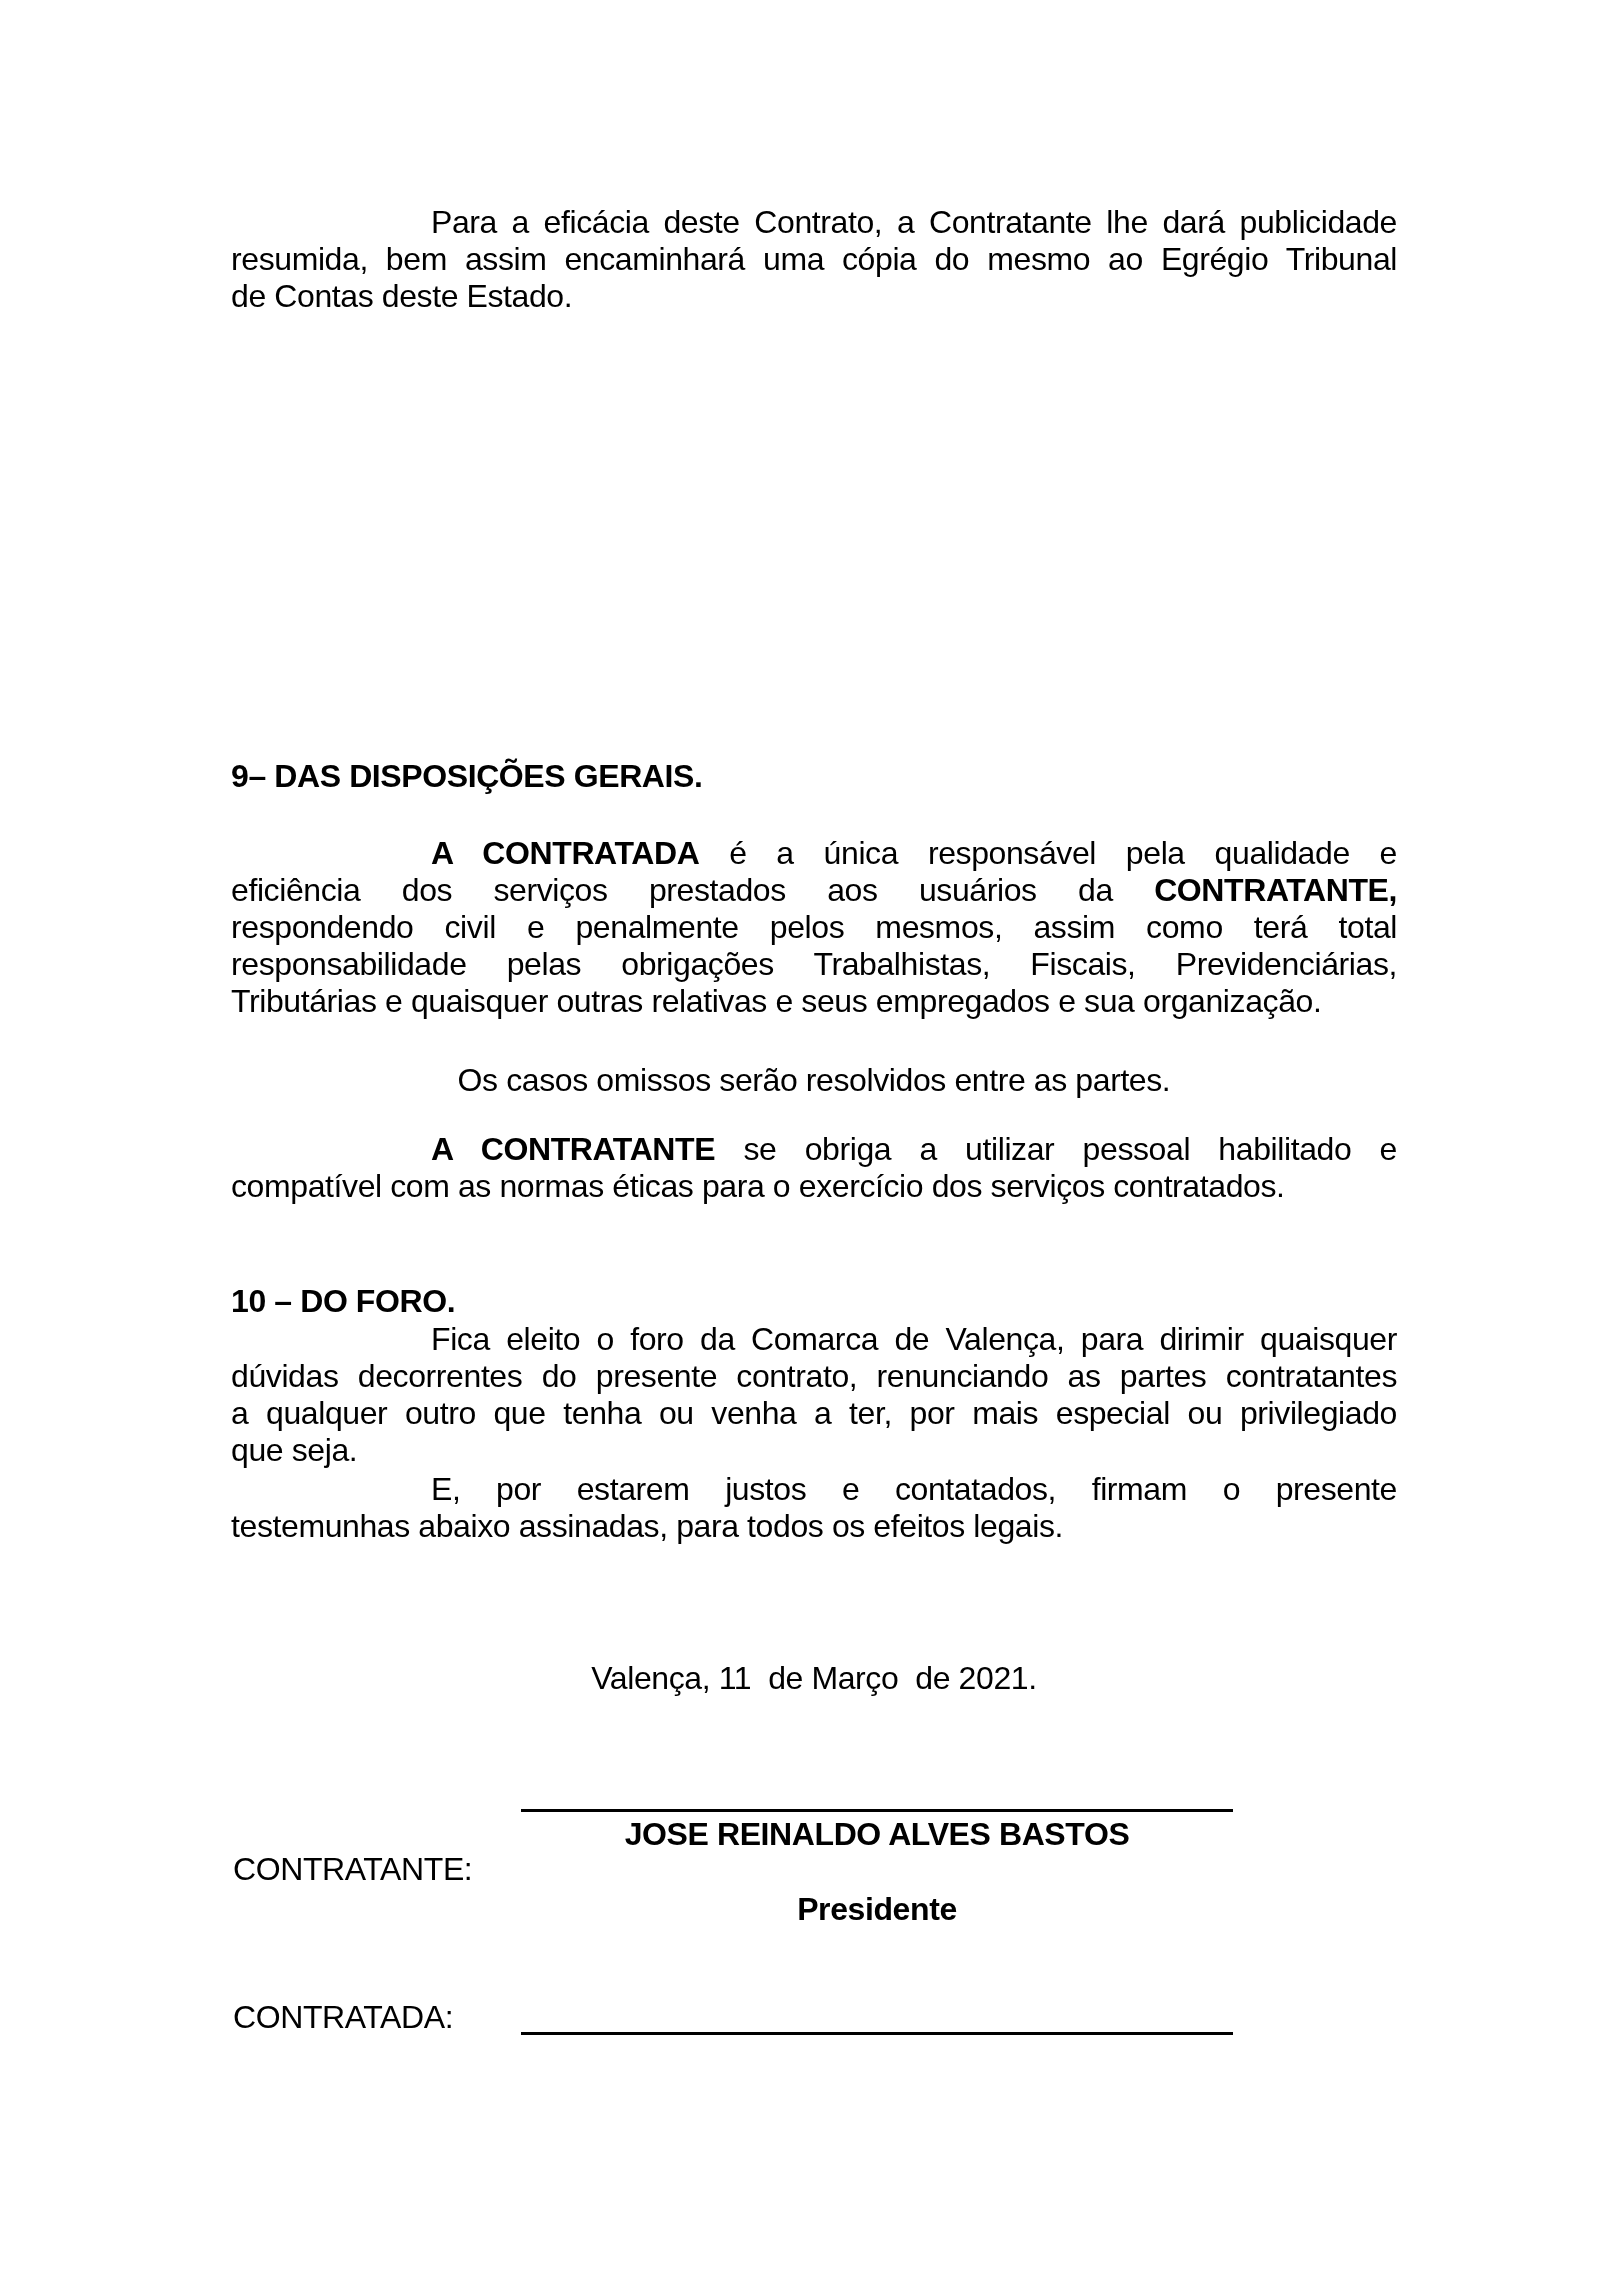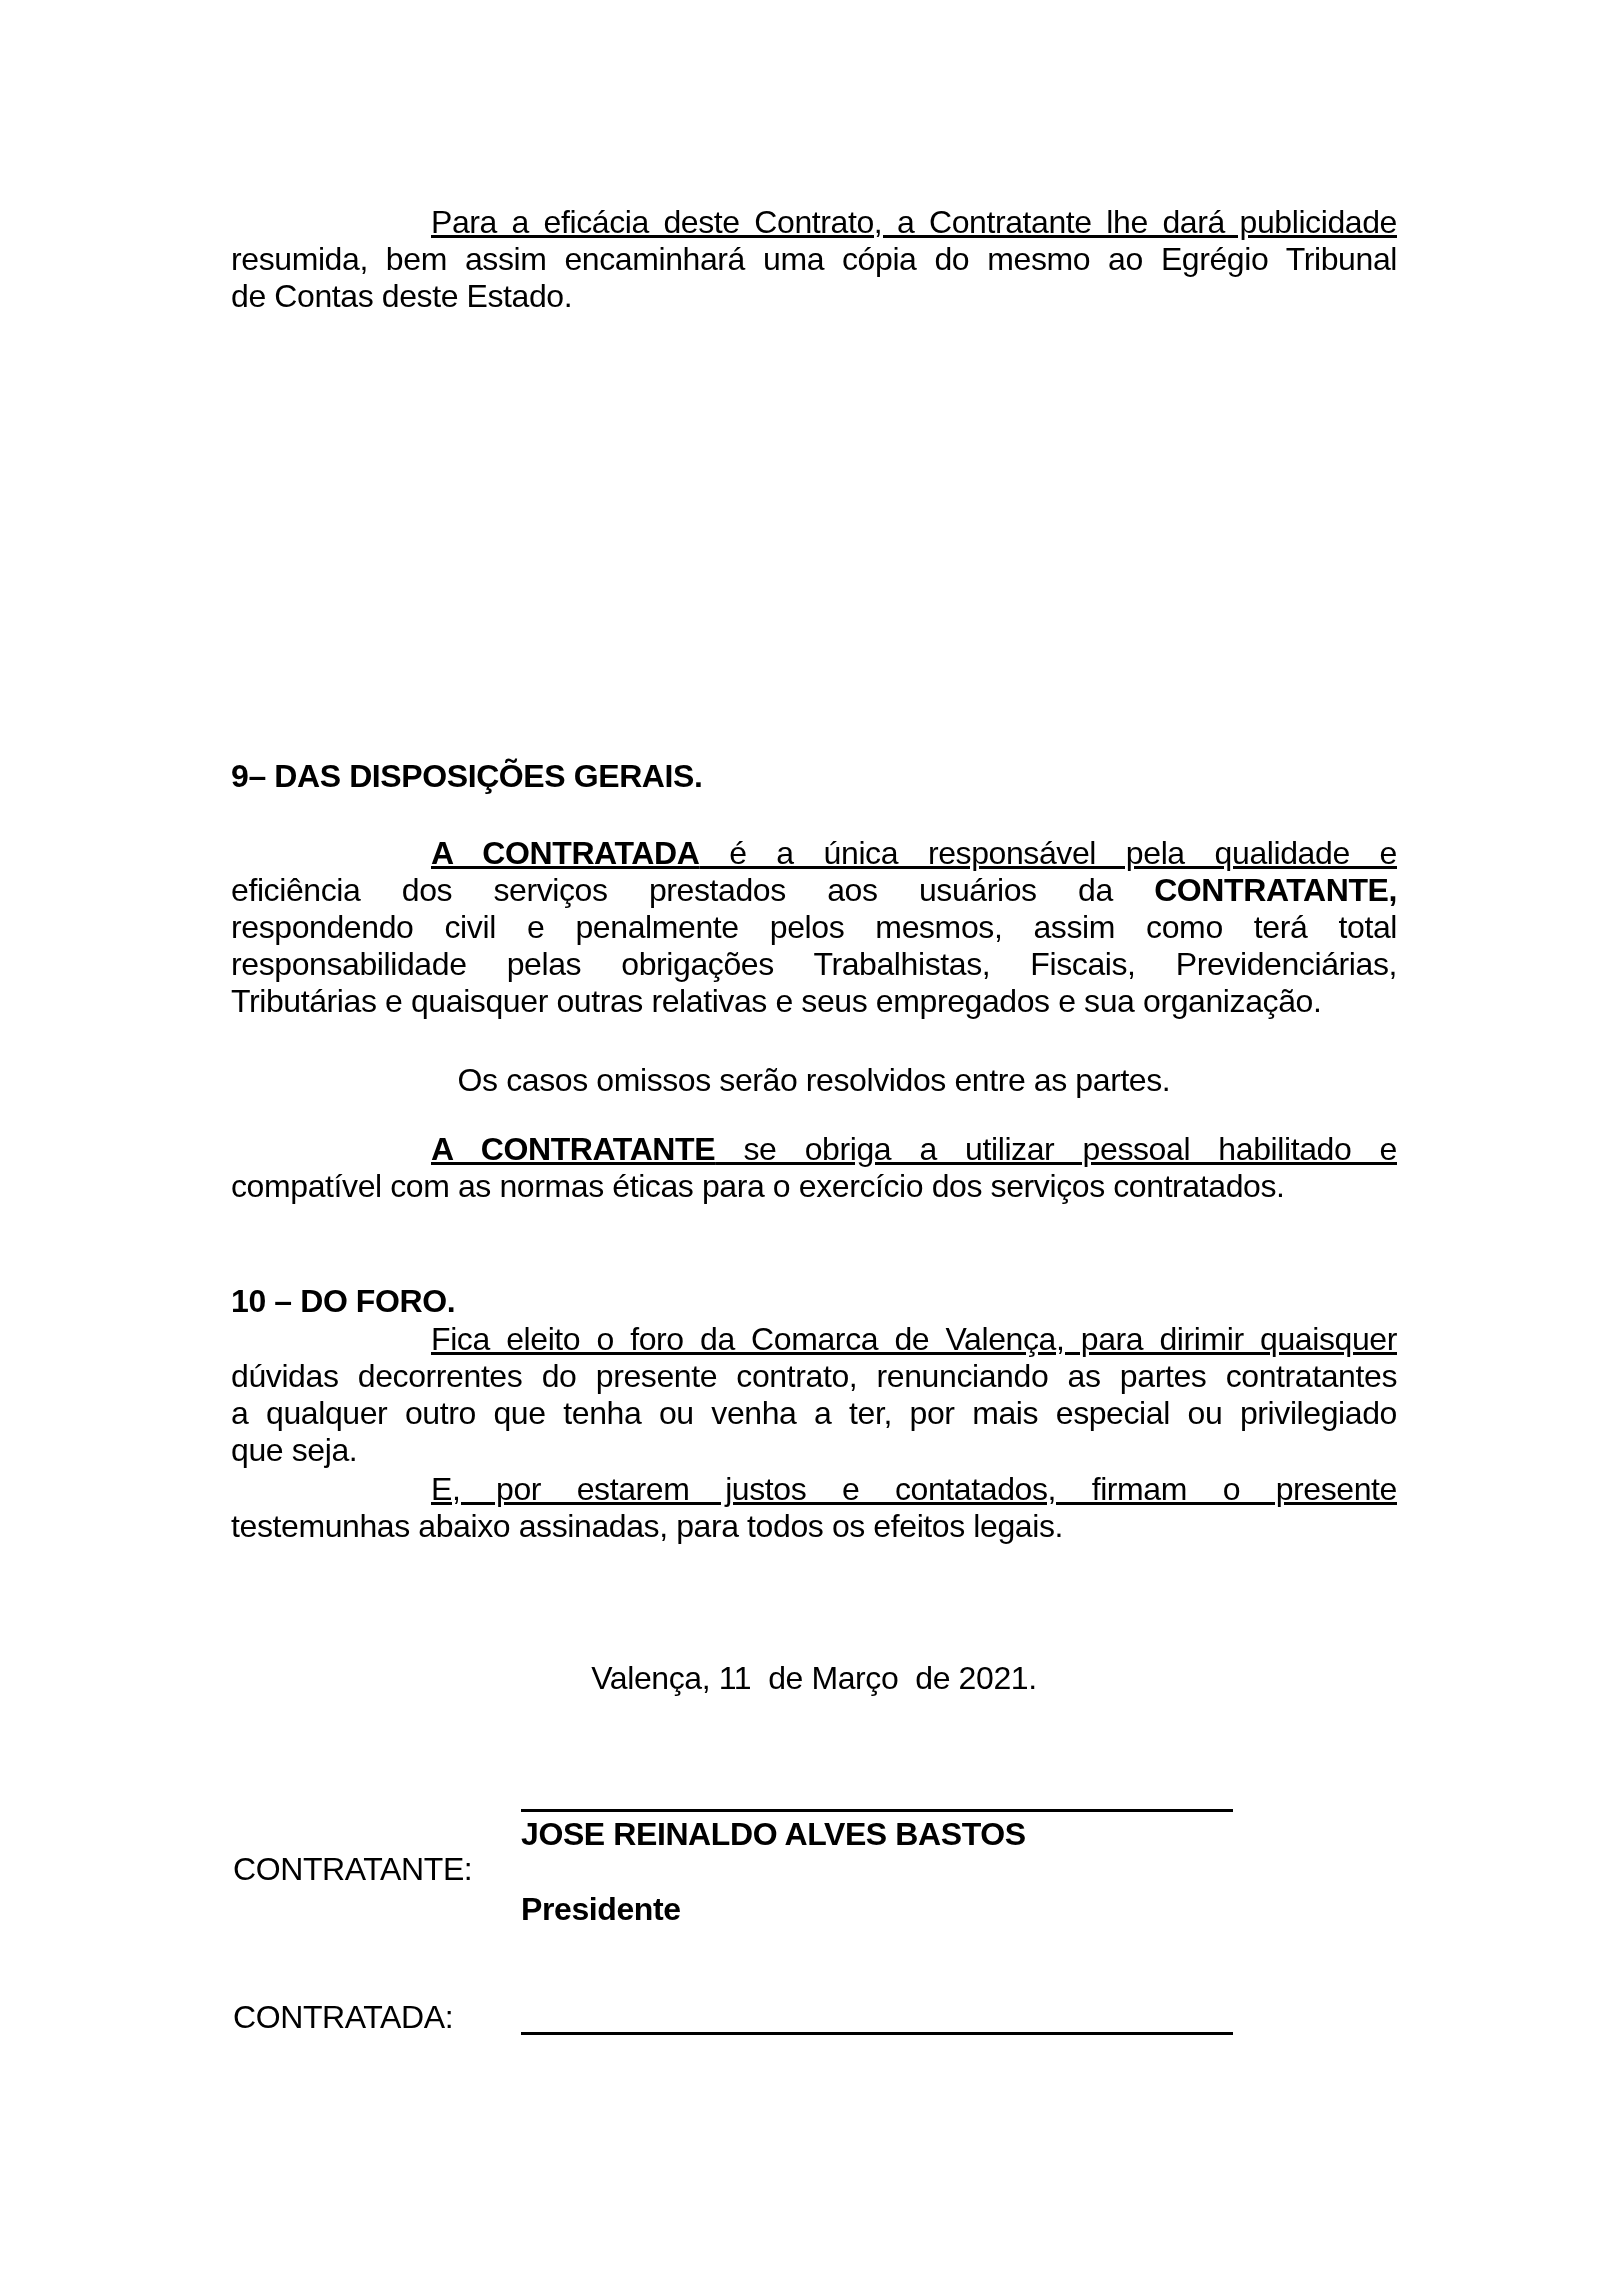--- a/index.html
+++ b/index.html
@@ -12,31 +12,31 @@
     font-family: "Liberation Sans", sans-serif;
     font-size: 32px;
     line-height: 37px;
     letter-spacing: -0.4px;
     overflow: hidden;
   }
   .block { position: absolute; left: 231px; width: 1166px; }
   .h { font-weight: bold; margin-top: 8px; }
   .j { text-align: justify; text-align-last: justify; white-space: nowrap; }
   .last { text-align: center; text-align-last: left; }
-  .indent { text-indent: 200px; text-decoration: underline; }
+  .indent { text-indent: 200px; }
   .center { text-align: center; text-align-last: center; }
   .date { white-space: pre; }
   .label { position: absolute; left: 233px; }
   .sigline {
     position: absolute; left: 521px; width: 712px; height: 0;
     border-bottom: 3.9px solid #000000;
   }
   .name {
     position: absolute; left: 521px; width: 712px;
-    text-align: left; font-weight: bold;
+    text-align: center; font-weight: bold;
   }
   b { font-weight: bold; }
 </style>
 </head>
 <body>
 
 <div class="page">
 
   <div class="block" style="top:204px">
     <div class="j indent">Para a eficácia deste Contrato, a Contratante lhe dará publicidade</div>

